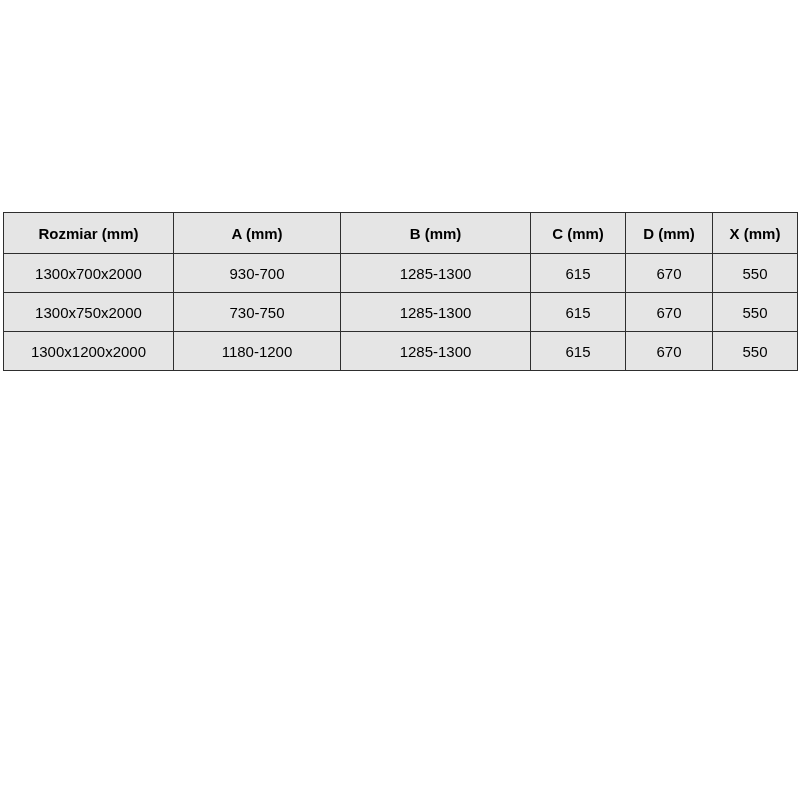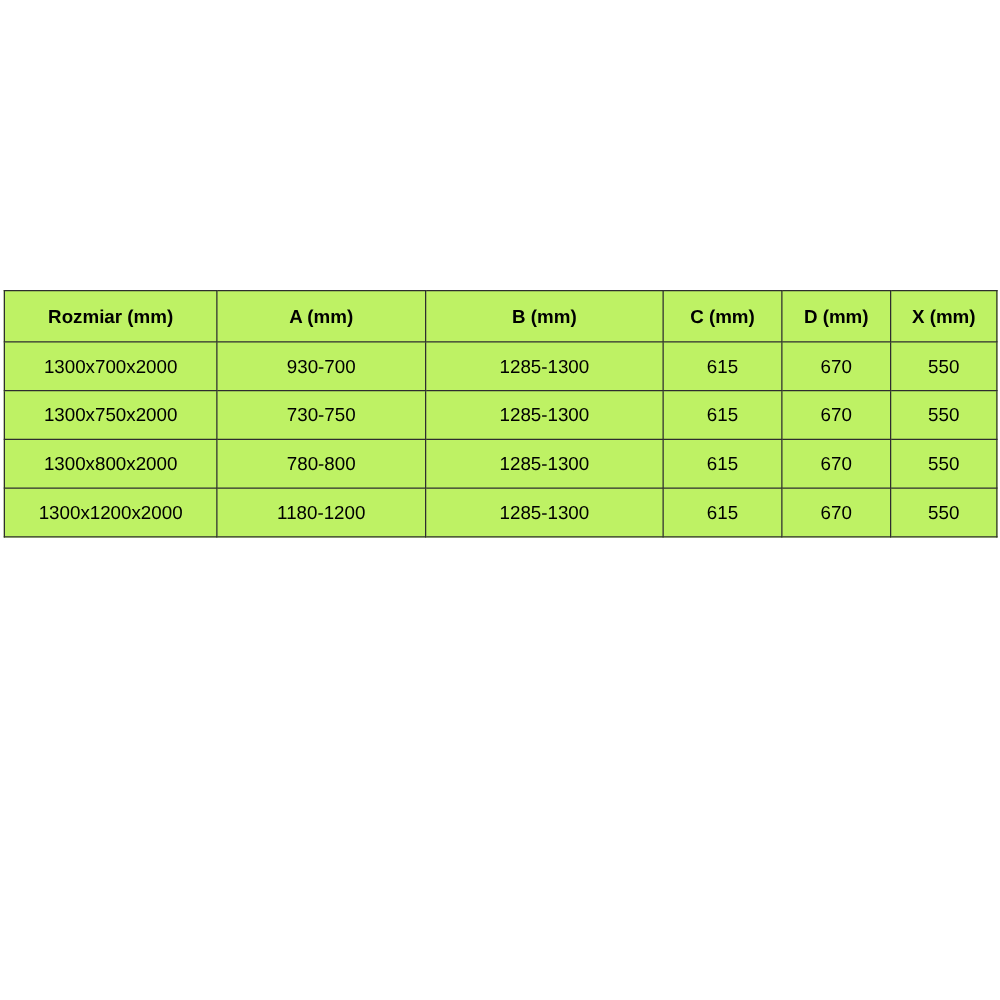--- a/index.html
+++ b/index.html
@@ -10,25 +10,25 @@
   body {
     width: 800px;
     height: 800px;
     position: relative;
     font-family: "Liberation Sans", "DejaVu Sans", sans-serif;
     color: #000000;
   }
   .spec-table {
     position: absolute;
     left: 3px;
-    top: 232px;
+    top: 212px;
     width: 794px;
     border-collapse: collapse;
     table-layout: fixed;
-    background: #bef264;
+    background: #e5e5e5;
   }
   .spec-table th,
   .spec-table td {
     border: 1.5px solid #2e2e2e;
     text-align: center;
     vertical-align: middle;
     font-size: 15px;
     padding: 0;
     overflow: hidden;
     white-space: nowrap;
@@ -81,28 +81,20 @@
     </tr>
     <tr>
       <td>1300x750x2000</td>
       <td>730-750</td>
       <td>1285-1300</td>
       <td>615</td>
       <td>670</td>
       <td>550</td>
     </tr>
     <tr>
-      <td>1300x800x2000</td>
-      <td>780-800</td>
-      <td>1285-1300</td>
-      <td>615</td>
-      <td>670</td>
-      <td>550</td>
-    </tr>
-    <tr>
       <td>1300x1200x2000</td>
       <td>1180-1200</td>
       <td>1285-1300</td>
       <td>615</td>
       <td>670</td>
       <td>550</td>
     </tr>
   </tbody>
 </table>
 

